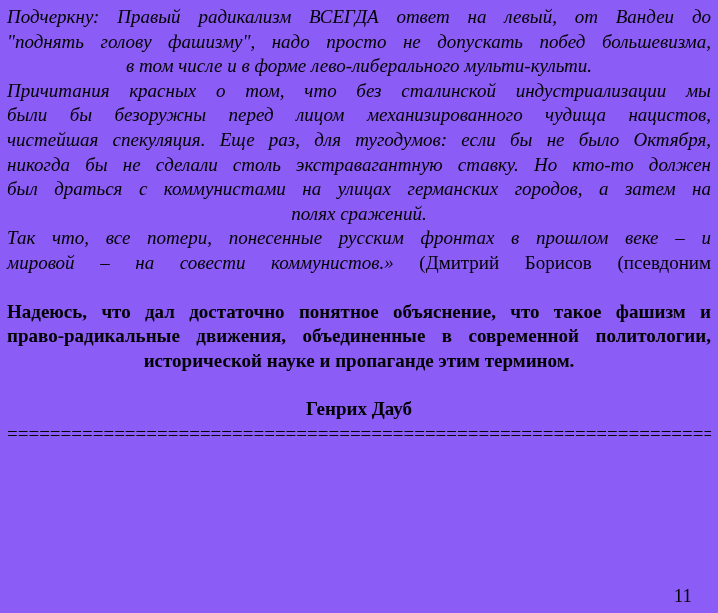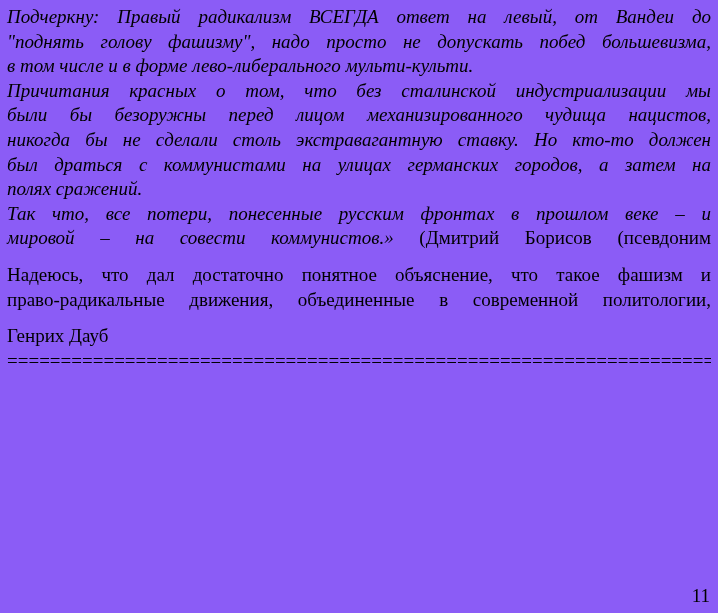--- a/index.html
+++ b/index.html
@@ -16,72 +16,74 @@
     color: #000000;
   }
   .doc {
     position: absolute;
     left: 7px; right: 7px; top: 5px;
     font-size: 19px;
     line-height: 24.6px;
     color: #000000;
   }
   .paragraph { margin: 0; }
-  .paragraph.gap1 { margin-top: 12px; }
+  .paragraph.gap1 { margin-top: 24px; font-weight: bold; }
   .line {
-    text-align: left;
+    text-align: center;
     white-space: normal;
   }
   .line.fill {
     text-align: justify;
     text-align-last: justify;
   }
   .it { font-style: italic; }
   .rm { font-style: normal; }
   .separator {
     font-size: 19px;
     line-height: 24.6px;
     white-space: nowrap;
     overflow: hidden;
     letter-spacing: 0;
   }
   .page-number {
     position: absolute;
     top: 584px;
-    right: 8px;
+    right: 26px;
     font-size: 19px;
     line-height: 24.6px;
     color: #000000;
   }
 </style>
 </head>
 <body>
 
 <div class="page" style="background: #8b5cf6; color: rgb(0, 0, 0);">
   <div class="doc">
     <div id="paragraph-host">
         <div class="paragraph">
           <div class="line fill"><span class="it">Подчеркну: Правый радикализм ВСЕГДА ответ на левый, от Вандеи до</span></div>
           <div class="line fill"><span class="it">"поднять голову фашизму", надо просто не допускать побед большевизма,</span></div>
           <div class="line"><span class="it">в том числе и в форме лево-либерального мульти-культи.</span></div>
         </div>
         <div class="paragraph">
           <div class="line fill"><span class="it">Причитания красных о том, что без сталинской индустриализации мы</span></div>
           <div class="line fill"><span class="it">были бы безоружны перед лицом механизированного чудища нацистов,</span></div>
+          <div class="line fill"><span class="it">чистейшая спекуляция. Еще раз, для тугодумов: если бы не было Октября,</span></div>
           <div class="line fill"><span class="it">никогда бы не сделали столь экстравагантную ставку. Но кто-то должен</span></div>
           <div class="line fill"><span class="it">был драться с коммунистами на улицах германских городов, а затем на</span></div>
           <div class="line"><span class="it">полях сражений.</span></div>
         </div>
         <div class="paragraph">
           <div class="line fill"><span class="it">Так что, все потери, понесенные русским фронтах в прошлом веке – и</span></div>
           <div class="line fill"><span class="it">мировой – на совести коммунистов.»</span><span class="rm"> (Дмитрий Борисов (псевдоним</span></div>
         </div>
         <div class="paragraph gap1">
           <div class="line fill"><span class="rm">Надеюсь, что дал достаточно понятное объяснение, что такое фашизм и</span></div>
           <div class="line fill"><span class="rm">право-радикальные движения, объединенные в современной политологии,</span></div>
+          <div class="line"><span class="rm">исторической науке и пропаганде этим термином.</span></div>
         </div>
         <div class="paragraph gap1">
           <div class="line"><span class="rm">Генрих Дауб</span></div>
         </div>
       </div>
     <div class="separator">==================================================================</div>
   </div>
   <div class="page-number">11</div>
 </div>
 

